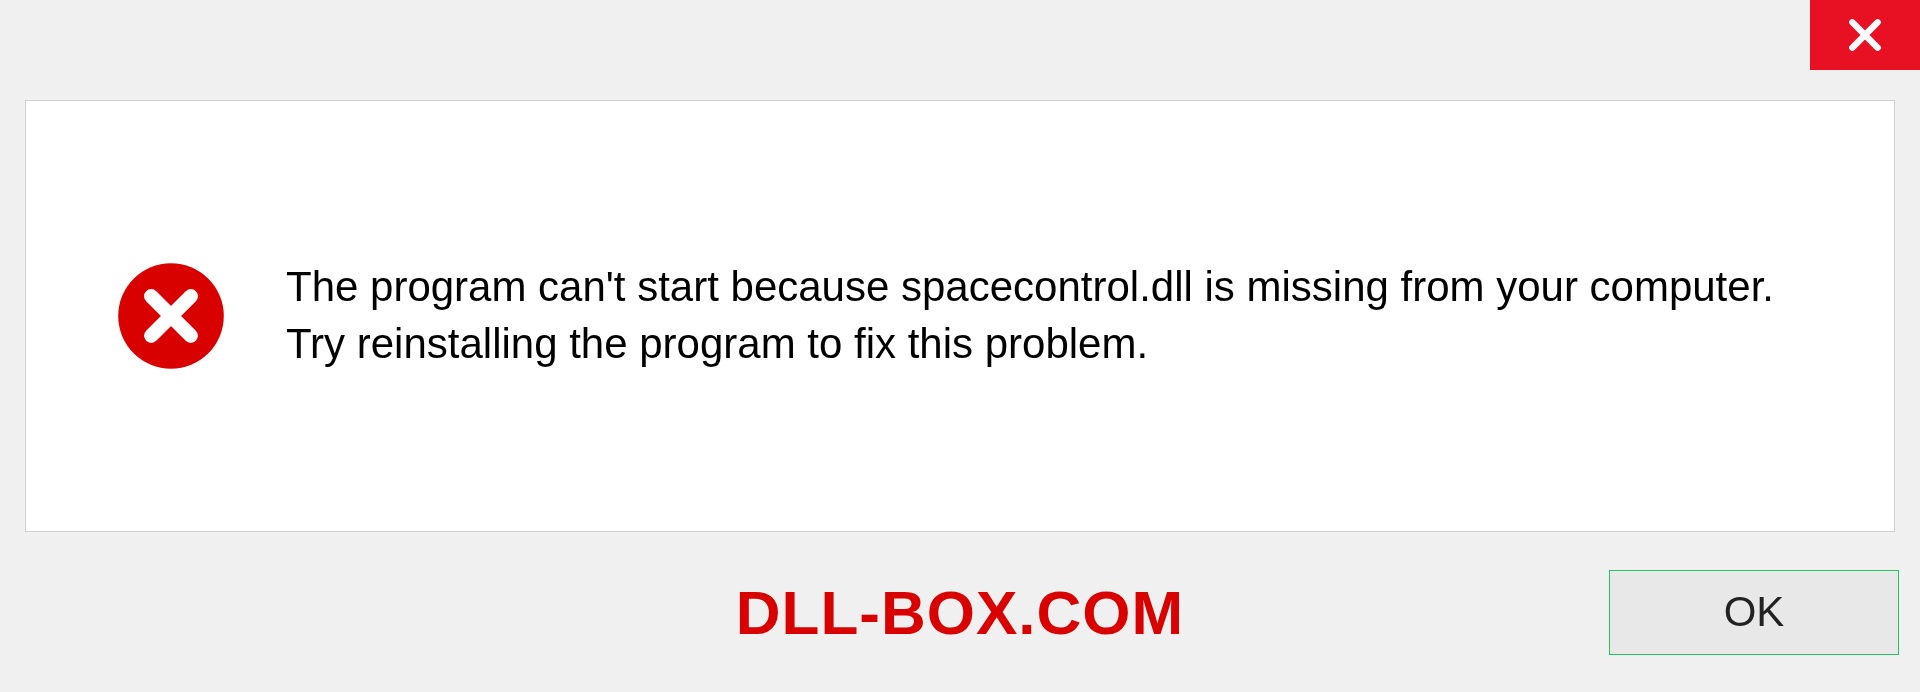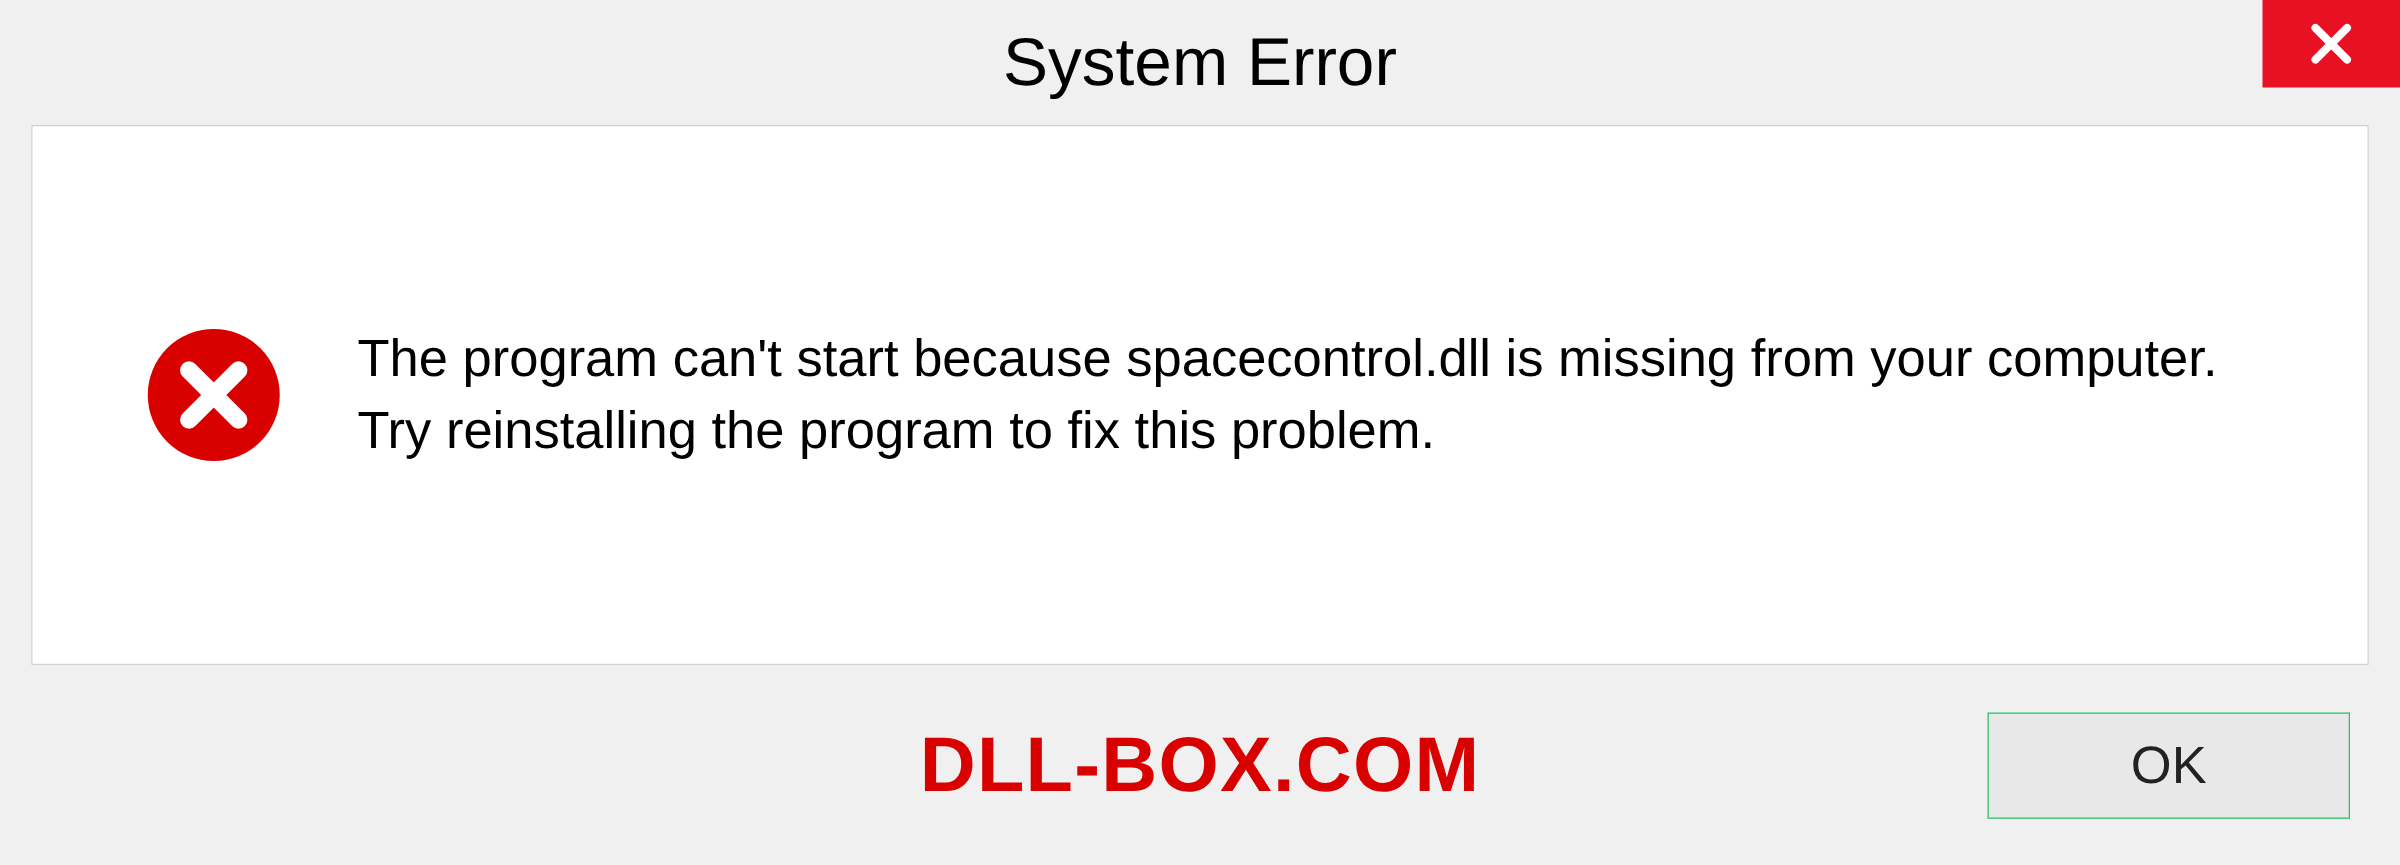--- a/index.html
+++ b/index.html
@@ -70,21 +70,21 @@
       font-size: 42px;
       line-height: 1.35;
       color: #000;
       font-weight: 400;
     }
     .footer {
       height: 140px;
       display: flex;
       align-items: center;
       justify-content: flex-end;
-      padding: 0 40px 20px 40px;
+      padding: 0 21px 20px 40px;
       position: relative;
     }
     .watermark {
       position: absolute;
       left: 50%;
       transform: translateX(-50%);
       font-size: 62px;
       font-weight: 900;
       color: #d90000;
       letter-spacing: 1px;
@@ -102,21 +102,20 @@
       justify-content: center;
       cursor: pointer;
       font-family: 'Segoe UI', Tahoma, Arial, sans-serif;
     }
   </style>
 </head>
 <body>
 
 <div class="dialog">
   <div class="titlebar">
-    <span class="title-text">System Error</span>
     <div class="close-btn">
       <svg viewBox="0 0 24 24">
         <path d="M4 4 L20 20 M20 4 L4 20" stroke="#ffffff" stroke-width="4" stroke-linecap="round" fill="none"></path>
       </svg>
     </div>
   </div>
 
   <div class="content-area">
     <svg class="error-icon" viewBox="0 0 100 100">
       <circle cx="50" cy="50" r="48" fill="#d90000"></circle>

